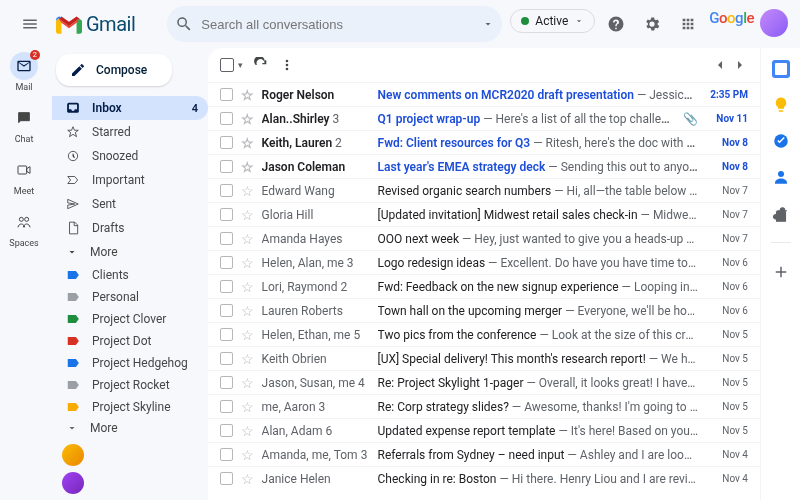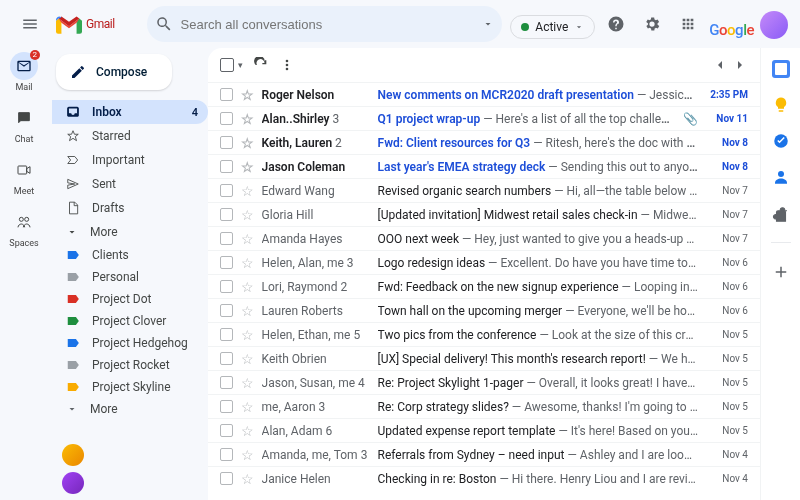--- a/index.html
+++ b/index.html
@@ -3,24 +3,24 @@
 <meta charset="utf-8">
 <style>
   * { box-sizing: border-box; margin: 0; padding: 0; }
   body { font-family: 'Google Sans', Roboto, Arial, sans-serif; font-size: 13px; color: #202124; background: #f6f8fc; width: 800px; height: 500px; overflow: hidden; }
   
   
   .header { display: flex; align-items: center; height: 48px; padding: 0 12px; gap: 8px; }
   .menu-btn { width: 36px; height: 36px; border-radius: 50%; display: flex; align-items: center; justify-content: center; cursor: pointer; }
   .logo-box { display: flex; align-items: center; gap: 4px; margin-right: 24px; }
   .logo-m { width: 26px; height: 20px; }
-  .logo-text { font-size: 12px; color: #b91c1c; letter-spacing: -0.5px; }
+  .logo-text { font-size: 20px; color: #0c4a6e; letter-spacing: -0.5px; }
   .search { flex: 1; max-width: 460px; background: #eaf1fb; border-radius: 24px; height: 36px; display: flex; align-items: center; padding: 0 8px; gap: 8px; }
   .search input { flex: 1; border: none; background: transparent; font-size: 13px; outline: none; color: #5f6368; }
-  .hdr-right { margin-left: auto; display: flex; align-items: flex-end; gap: 6px; }
+  .hdr-right { margin-left: auto; display: flex; align-items: flex-start; gap: 6px; }
   .status-chip { display: flex; align-items: center; gap: 6px; border: 1px solid #dadce0; border-radius: 16px; padding: 4px 10px; font-size: 12px; }
   .status-dot { width: 8px; height: 8px; border-radius: 50%; background: #1e8e3e; }
   .hicon { width: 30px; height: 30px; border-radius: 50%; display: flex; align-items: center; justify-content: center; cursor: pointer; color: #5f6368; }
   .google-word { font-size: 15px; font-weight: 500; letter-spacing: -0.5px; }
   .google-word span:nth-child(1){color:#4285f4}.google-word span:nth-child(2){color:#ea4335}.google-word span:nth-child(3){color:#fbbc04}.google-word span:nth-child(4){color:#4285f4}.google-word span:nth-child(5){color:#34a853}.google-word span:nth-child(6){color:#ea4335}
   .avatar { width: 28px; height: 28px; border-radius: 50%; background: linear-gradient(135deg,#c58af9,#8a5cf6); }
 
   
   .body-row { display: flex; height: 452px; }
   
@@ -191,20 +191,29 @@
           <span>
             <svg width="14" height="14" viewBox="0 0 24 24">
               <path fill="none" stroke="currentColor" stroke-width="1.5" d="M12 3l2.5 6H21l-5 4 2 7-6-4-6 4 2-7-5-4h6.5z"></path>
             </svg>
           </span>
           <span>Starred</span>
         </div>
         <div class="nav-item">
           <span>
             <svg width="14" height="14" viewBox="0 0 24 24">
+              <circle cx="12" cy="12" r="8" fill="none" stroke="currentColor" stroke-width="1.5"></circle>
+              <path stroke="currentColor" stroke-width="1.5" d="M12 8v5l3 2"></path>
+            </svg>
+          </span>
+          <span>Snoozed</span>
+        </div>
+        <div class="nav-item">
+          <span>
+            <svg width="14" height="14" viewBox="0 0 24 24">
               <path fill="none" stroke="currentColor" stroke-width="1.5" d="M3 6h12l5 6-5 6H3l5-6z"></path>
             </svg>
           </span>
           <span>Important</span>
         </div>
         <div class="nav-item">
           <span>
             <svg width="14" height="14" viewBox="0 0 24 24">
               <path fill="none" stroke="currentColor" stroke-width="1.5" d="M3 20l18-8L3 4v6l12 2-12 2z"></path>
             </svg>
@@ -236,29 +245,29 @@
           <span>Clients</span>
         </div>
         <div class="label-item">
           <svg width="14" height="14" viewBox="0 0 24 24">
             <path fill="#9aa0a6" d="M17 5H4a1 1 0 00-1 1v12a1 1 0 001 1h13l5-7z"></path>
           </svg>
           <span>Personal</span>
         </div>
         <div class="label-item">
           <svg width="14" height="14" viewBox="0 0 24 24">
+            <path fill="#1e8e3e" d="M17 5H4a1 1 0 00-1 1v12a1 1 0 001 1h13l5-7z"></path>
+          </svg>
+          <span>Project Clover</span>
+        </div>
+        <div class="label-item">
+          <svg width="14" height="14" viewBox="0 0 24 24">
             <path fill="#d93025" d="M17 5H4a1 1 0 00-1 1v12a1 1 0 001 1h13l5-7z"></path>
           </svg>
           <span>Project Dot</span>
-        </div>
-        <div class="label-item">
-          <svg width="14" height="14" viewBox="0 0 24 24">
-            <path fill="#1e8e3e" d="M17 5H4a1 1 0 00-1 1v12a1 1 0 001 1h13l5-7z"></path>
-          </svg>
-          <span>Project Clover</span>
         </div>
         <div class="label-item">
           <svg width="14" height="14" viewBox="0 0 24 24">
             <path fill="#1a73e8" d="M17 5H4a1 1 0 00-1 1v12a1 1 0 001 1h13l5-7z"></path>
           </svg>
           <span>Project Hedgehog</span>
         </div>
         <div class="label-item">
           <svg width="14" height="14" viewBox="0 0 24 24">
             <path fill="#9aa0a6" d="M17 5H4a1 1 0 00-1 1v12a1 1 0 001 1h13l5-7z"></path>

